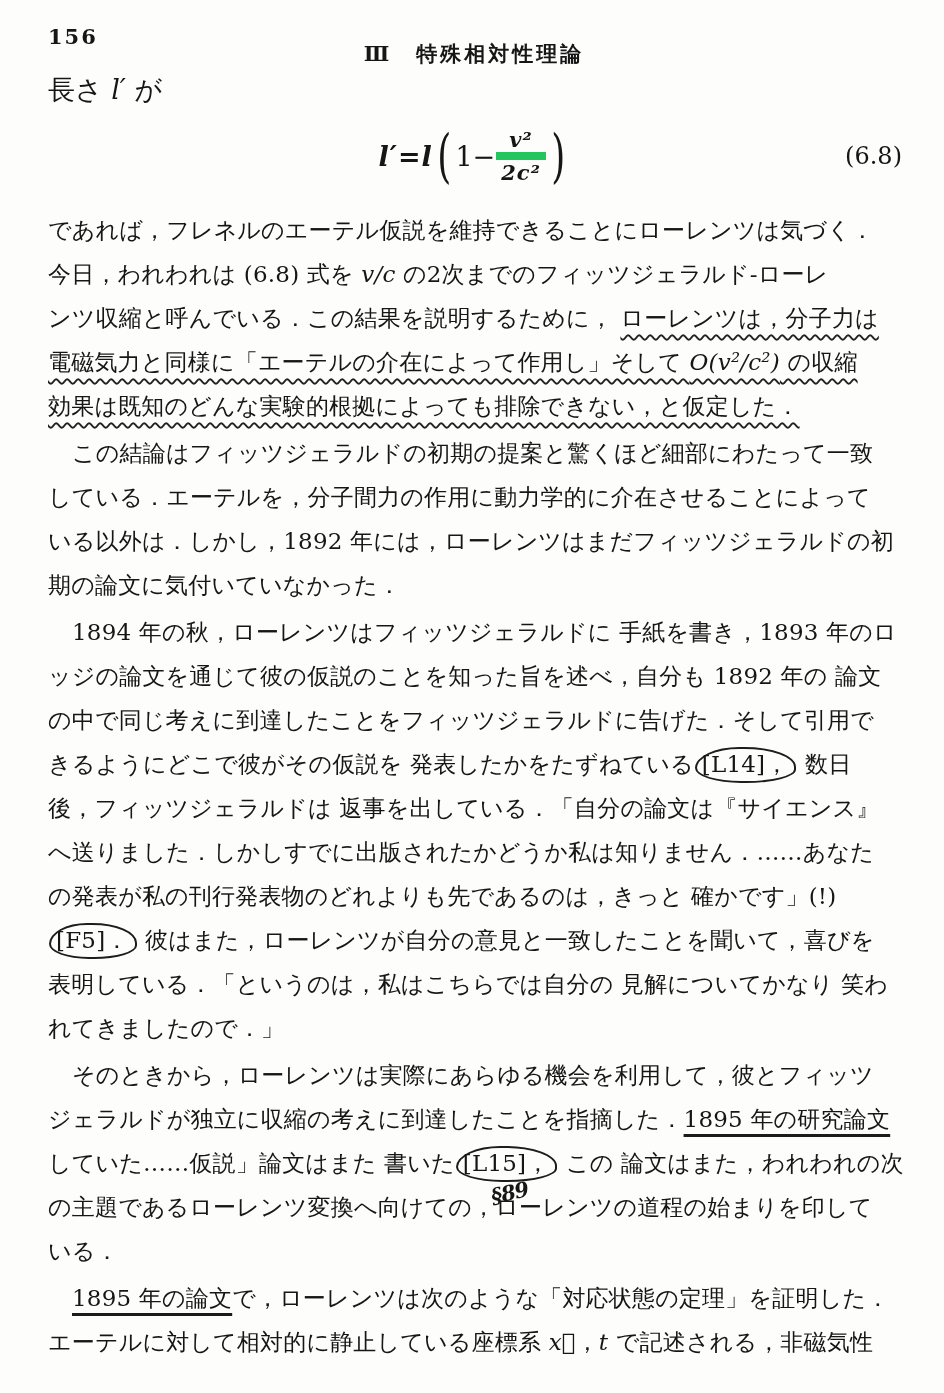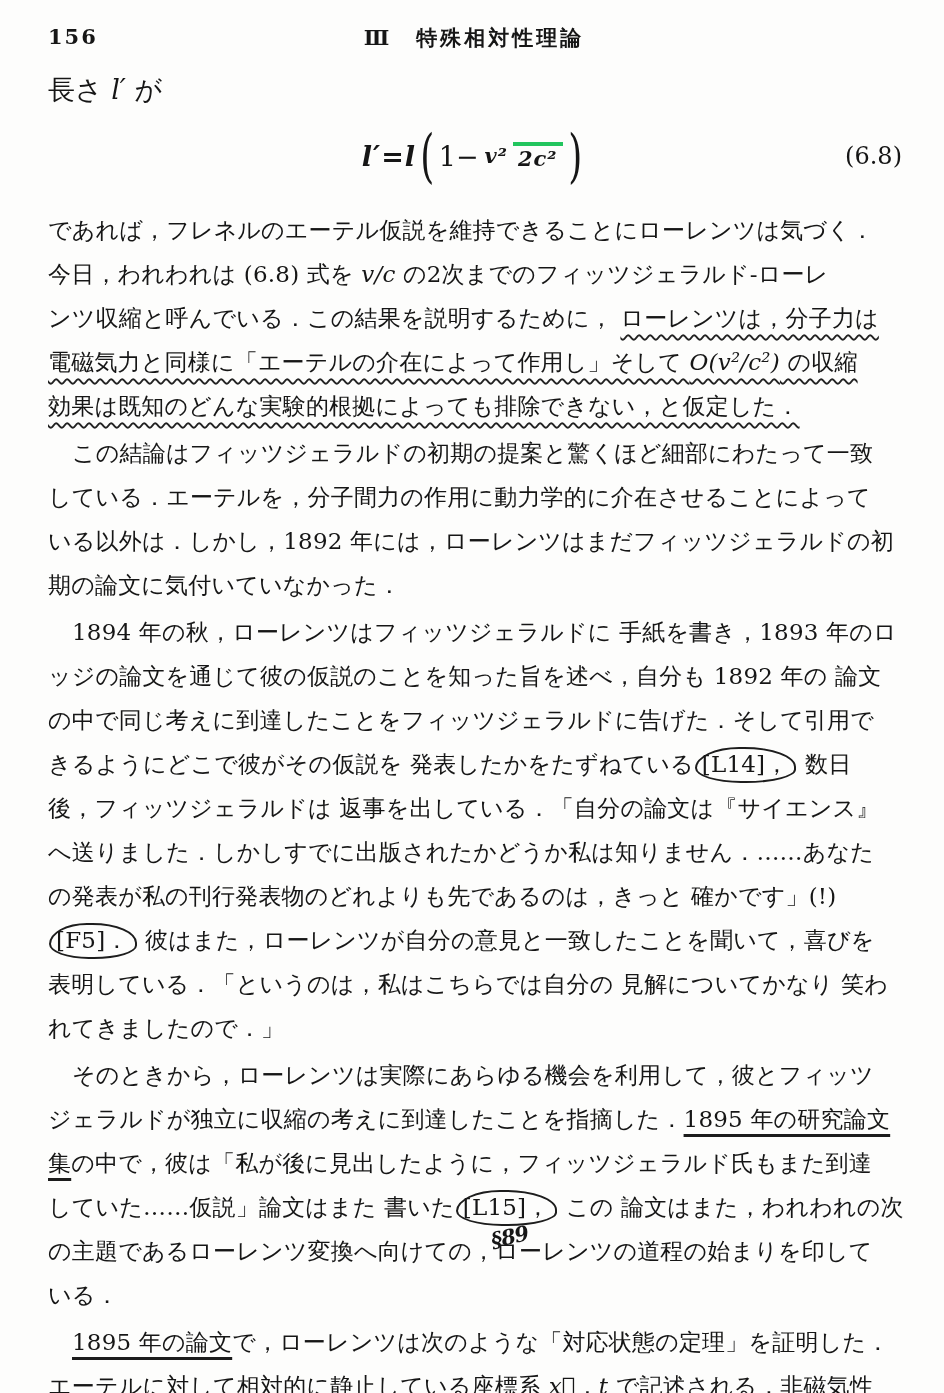--- a/index.html
+++ b/index.html
@@ -8,21 +8,21 @@
     background:#fdfdfc;
     color:#161616;
     font-family:"DejaVu Serif","Liberation Serif",serif;
     overflow:hidden;
   }
   .page{position:relative;padding:24px 44px 0 48px;width:852px;}
 
   
   .hdr{position:relative;height:30px;margin-bottom:14px;}
   .pagenum{font-size:21px;font-weight:bold;letter-spacing:2px;}
-  .chapter{position:absolute;left:0;right:0;top:0;text-align:center;
+  .chapter{position:absolute;left:0;right:0;top:16px;text-align:center;
            font-size:21px;font-weight:bold;letter-spacing:3px;}
 
   
   .line{font-size:23px;line-height:44px;height:44px;white-space:nowrap;letter-spacing:0.2px;}
   .para{margin:0 0 3px 0;}
   .para.indent .line:first-child{text-indent:24px;}
   .seg{display:inline;}
   .math{font-style:italic;font-family:"DejaVu Serif",serif;}
 
   
@@ -42,24 +42,24 @@
   
   .intro{font-size:27px;line-height:44px;height:44px;margin-bottom:2px;}
 
   
   .eq-wrap{position:relative;height:84px;display:flex;align-items:center;
            justify-content:center;margin:2px 0 10px 0;}
   .eq-main{display:inline-flex;align-items:center;font-size:27px;}
   .eq-main .math{letter-spacing:1px;font-weight:bold;}
   .paren{display:inline-block;font-size:58px;font-weight:200;line-height:54px;
          transform:scaleX(0.62);font-family:"DejaVu Serif",serif;}
-  .frac{display:inline-flex;flex-direction:row;align-items:center;
+  .frac{display:inline-flex;flex-direction:column;align-items:center;
         font-size:21px;margin:0 1px;vertical-align:middle;}
   .frac .num{padding:0 5px;line-height:24px;}
-  .frac .den{border-top:4px solid #22c55e;padding:1px 5px 0;line-height:24px;}
+  .frac .den{border-top:8px solid #22c55e;padding:1px 5px 0;line-height:24px;}
   .eq-label{position:absolute;right:-2px;top:50%;transform:translateY(-50%);font-size:24px;}
 </style>
 </head>
 <body>
 
 <div class="page">
 
   <div class="hdr">
     <span class="pagenum">156</span>
     <span class="chapter">Ⅲ　特殊相対性理論</span>
@@ -103,21 +103,20 @@
         <div class="line"><span class="seg plain">後，フィッツジェラルドは 返事を出している．「自分の論文は『サイエンス』</span></div>
         <div class="line"><span class="seg plain">へ送りました．しかしすでに出版されたかどうか私は知りません．……あなた</span></div>
         <div class="line"><span class="seg plain">の発表が私の刊行発表物のどれよりも先であるのは，きっと 確かです」(!)</span></div>
         <div class="line"><span class="seg circle">[F5]．</span><span class="seg plain"> 彼はまた，ローレンツが自分の意見と一致したことを聞いて，喜びを</span></div>
         <div class="line"><span class="seg plain">表明している．「というのは，私はこちらでは自分の 見解についてかなり 笑わ</span></div>
         <div class="line"><span class="seg plain">れてきましたので．」</span></div>
       </div>
       <div class="para indent">
         <div class="line"><span class="seg plain">そのときから，ローレンツは実際にあらゆる機会を利用して，彼とフィッツ</span></div>
         <div class="line"><span class="seg plain">ジェラルドが独立に収縮の考えに到達したことを指摘した．</span><span class="seg u2">1895 年の研究論文</span></div>
-        <div class="line"><span class="seg u2">集</span><span class="seg plain">の中で，彼は「私が後に見出したように，フィッツジェラルド氏もまた到達</span></div>
         <div class="line"><span class="seg plain">していた……仮説」論文はまた 書いた</span><span class="seg circle">[L15]，<span class="note">§89</span></span><span class="seg plain"> この 論文はまた，われわれの次</span></div>
         <div class="line"><span class="seg plain">の主題であるローレンツ変換へ向けての，ローレンツの道程の始まりを印して</span></div>
         <div class="line"><span class="seg plain">いる．</span></div>
       </div>
       <div class="para indent">
         <div class="line"><span class="seg u2">1895 年の論文</span><span class="seg plain">で，ローレンツは次のような「対応状態の定理」を証明した．</span></div>
         <div class="line"><span class="seg plain">エーテルに対して相対的に静止している座標系 </span><span class="seg math">x⃗</span><span class="seg plain">，</span><span class="seg math">t</span><span class="seg plain"> で記述される，非磁気性</span></div>
       </div>
     </div>
 

